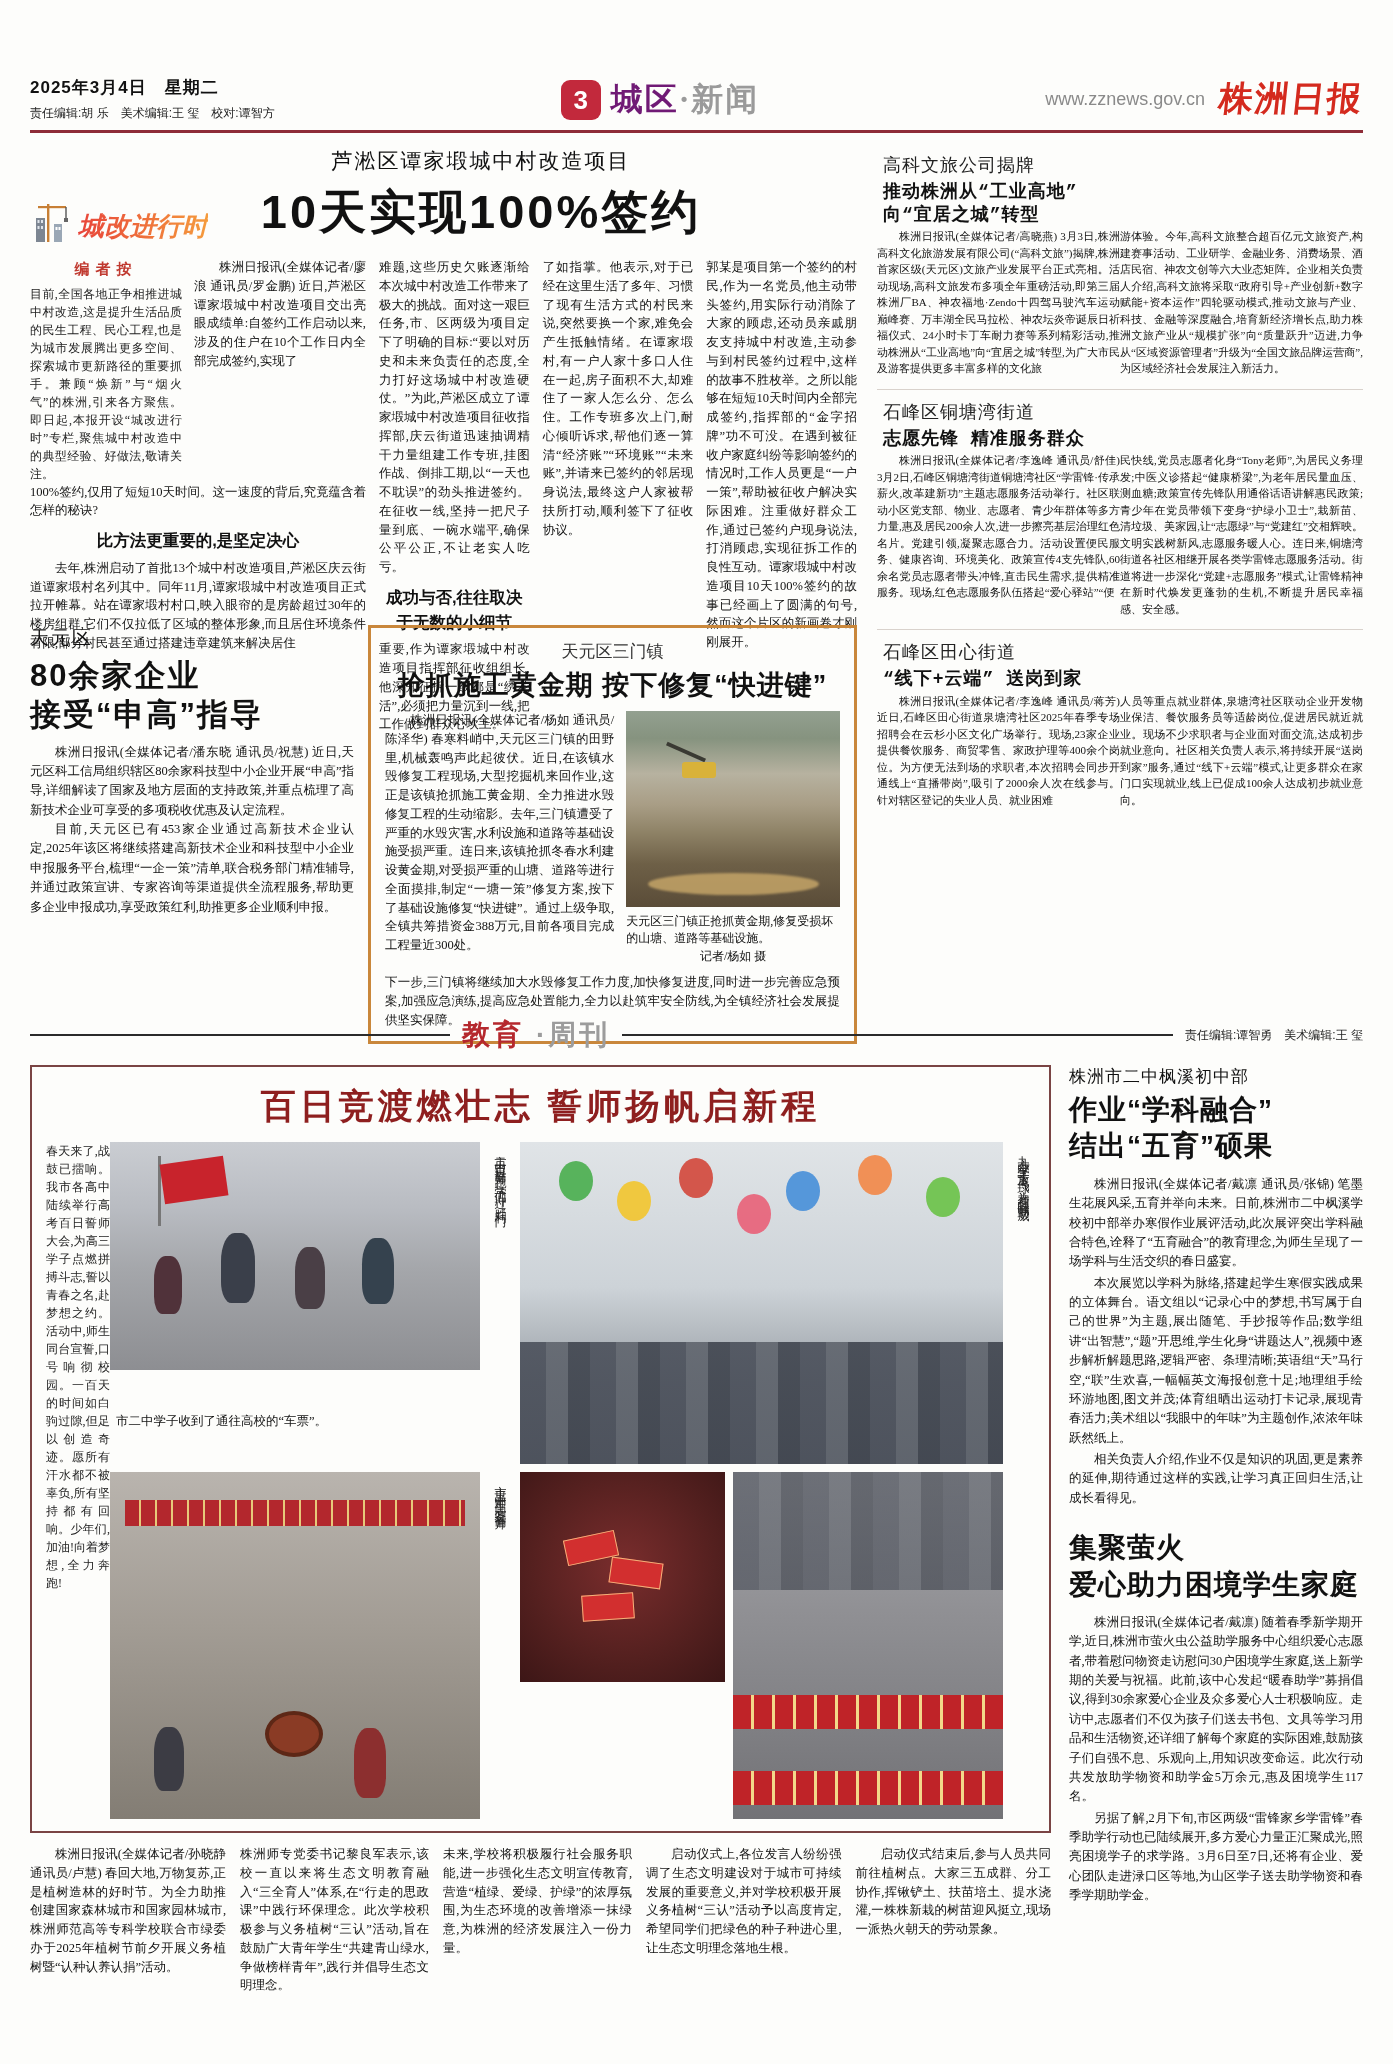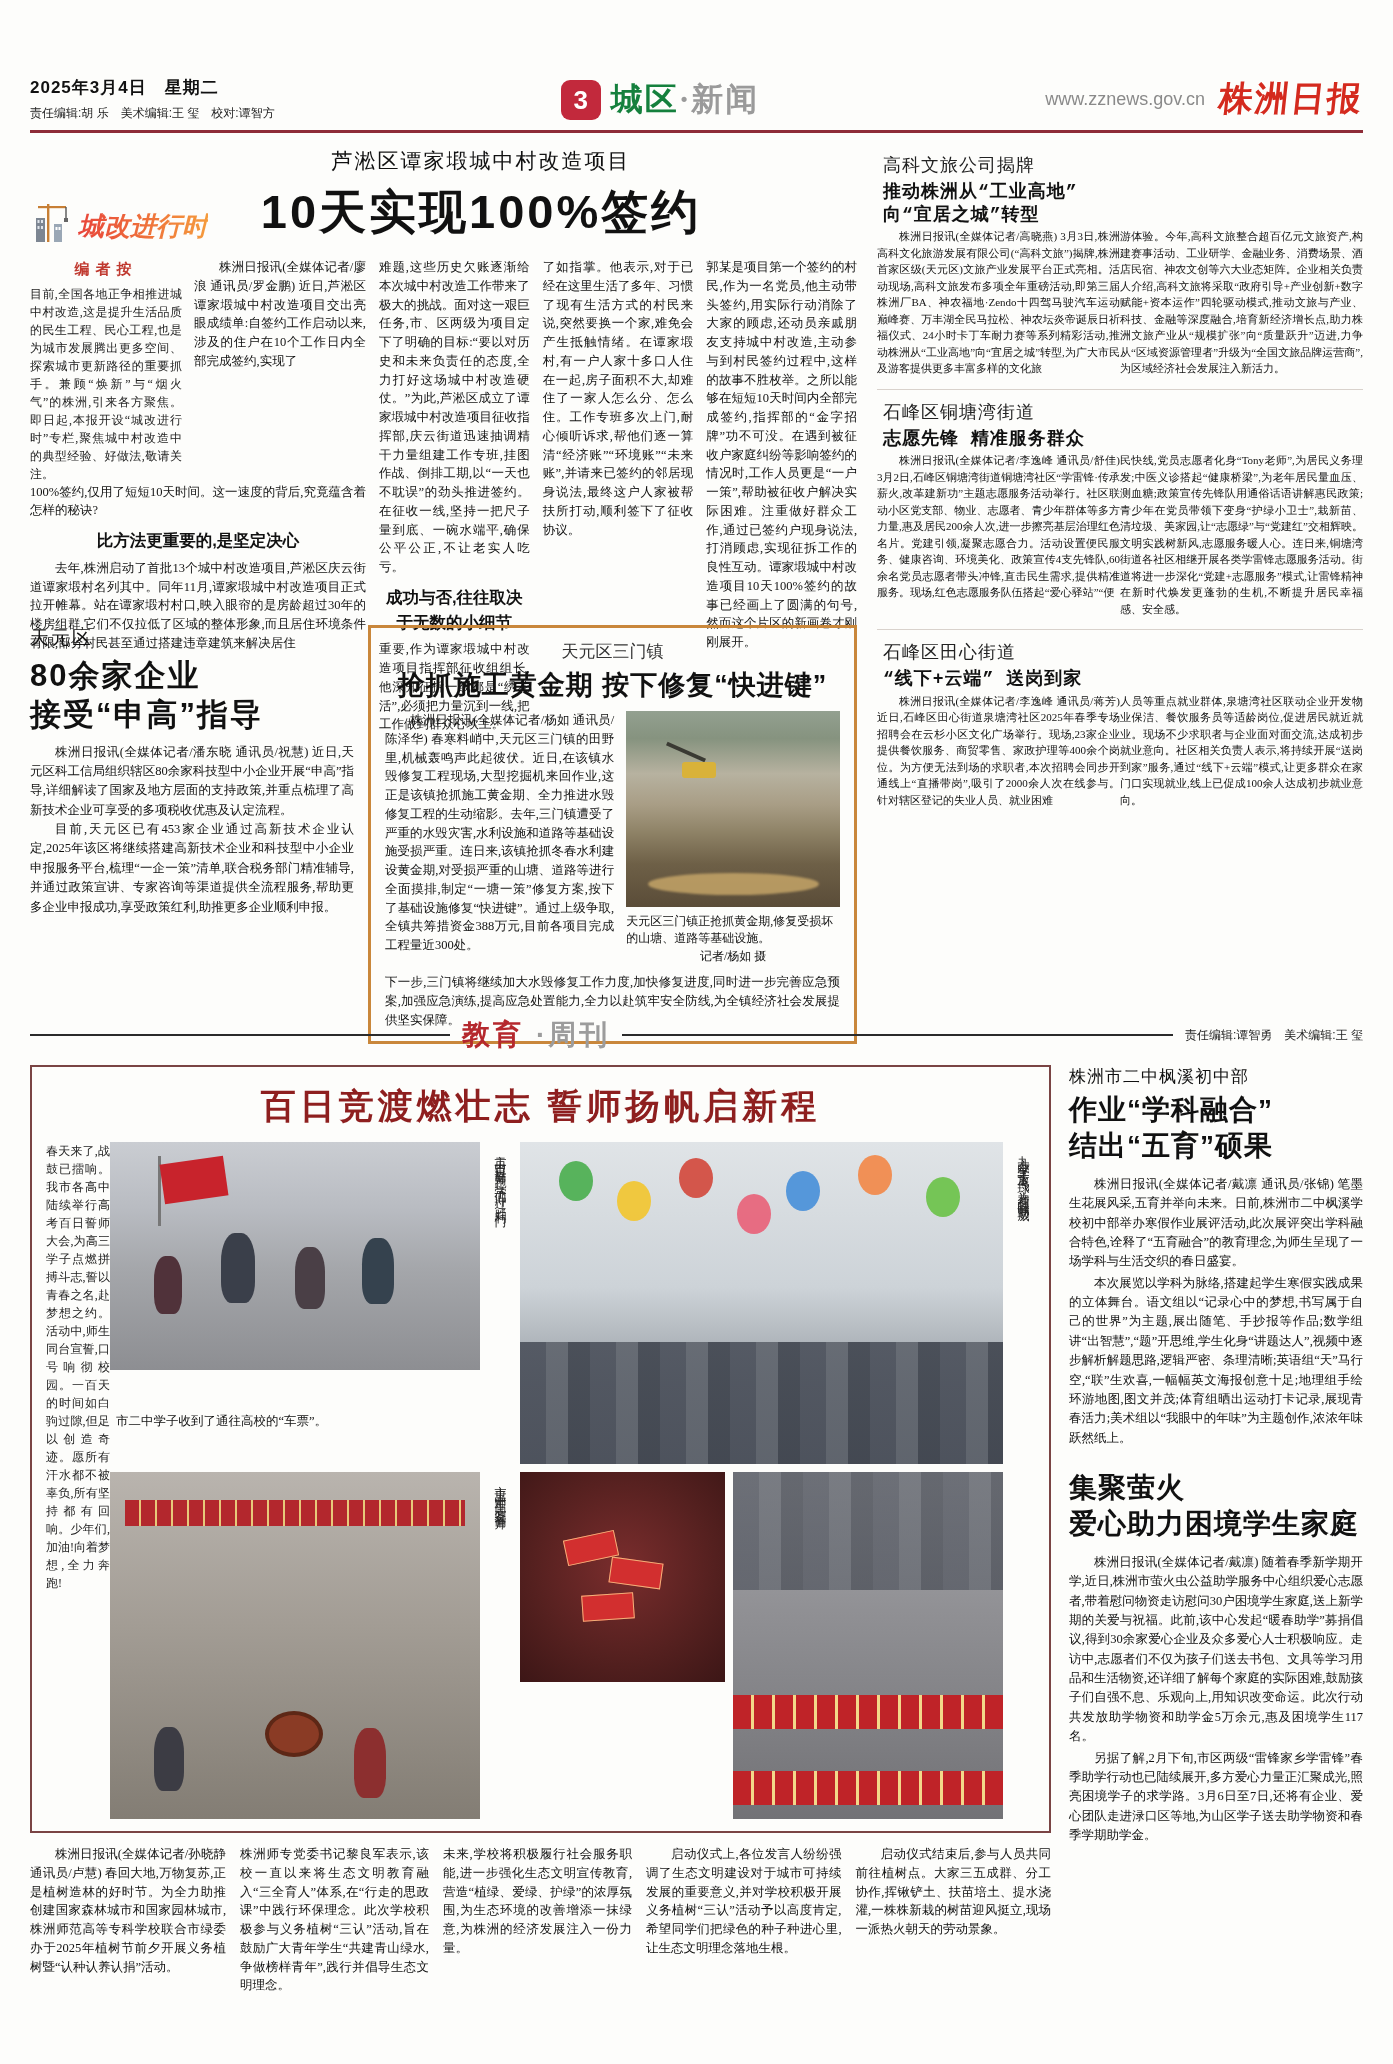--- a/index.html
+++ b/index.html
@@ -9,21 +9,21 @@
 
   
   .masthead { display:flex; align-items:flex-end; justify-content:space-between; height:74px; }
   .mh-left { font-family:"Liberation Sans", sans-serif; }
   .mh-date { font-size:17px; font-weight:bold; letter-spacing:1px; }
   .mh-staff { font-size:12px; margin-top:6px; color:#222; }
   .mh-center { display:flex; align-items:center; gap:10px; }
   .pg-badge { width:40px; height:40px; background:#c2293c; border-radius:9px; color:#fff;
               font-family:"Liberation Sans", sans-serif; font-weight:bold; font-size:26px;
               display:flex; align-items:center; justify-content:center; }
-  .sec-main { font-size:32px; font-weight:bold; color:#15803d; letter-spacing:2px; }
+  .sec-main { font-size:32px; font-weight:bold; color:#701a75; letter-spacing:2px; }
   .sec-sub  { font-size:32px; font-weight:bold; color:#9a9a9a; letter-spacing:2px; }
   .mh-right { display:flex; align-items:center; gap:14px; }
   .website { font-family:"Liberation Sans", sans-serif; font-size:18px; color:#8a8a8a; }
   .paper-logo { font-size:34px; font-weight:bold; color:#d42a1e; transform:skewX(-6deg);
                 letter-spacing:2px; font-family:"Liberation Serif", serif; }
   .rule { height:3px; background:#8e2c38; margin-top:8px; }
 
   
   .upper { display:flex; gap:20px; margin-top:10px; height:858px; }
   .upper-left { flex:1; display:flex; flex-direction:column; }
@@ -419,20 +419,21 @@
     <aside class="edu-right">
       <article>
         <div class="er-kicker">株洲市二中枫溪初中部</div>
         <h2 class="er-headline">
           <span>作业“学科融合”</span><br>
           <span>结出“五育”硕果</span>
         </h2>
         <div class="er-body">
           <p>株洲日报讯(全媒体记者/戴凛 通讯员/张锦) 笔墨生花展风采,五育并举向未来。日前,株洲市二中枫溪学校初中部举办寒假作业展评活动,此次展评突出学科融合特色,诠释了“五育融合”的教育理念,为师生呈现了一场学科与生活交织的春日盛宴。</p>
           <p>本次展览以学科为脉络,搭建起学生寒假实践成果的立体舞台。语文组以“记录心中的梦想,书写属于自己的世界”为主题,展出随笔、手抄报等作品;数学组讲“出智慧”,“题”开思维,学生化身“讲题达人”,视频中逐步解析解题思路,逻辑严密、条理清晰;英语组“天”马行空,“联”生欢喜,一幅幅英文海报创意十足;地理组手绘环游地图,图文并茂;体育组晒出运动打卡记录,展现青春活力;美术组以“我眼中的年味”为主题创作,浓浓年味跃然纸上。</p>
+          <p>相关负责人介绍,作业不仅是知识的巩固,更是素养的延伸,期待通过这样的实践,让学习真正回归生活,让成长看得见。</p>
         </div>
       </article>
 
       <article class="er-article2">
         <h2 class="er-headline">
           <span>集聚萤火</span><br>
           <span>爱心助力困境学生家庭</span>
         </h2>
         <div class="er-body">
           <p>株洲日报讯(全媒体记者/戴凛) 随着春季新学期开学,近日,株洲市萤火虫公益助学服务中心组织爱心志愿者,带着慰问物资走访慰问30户困境学生家庭,送上新学期的关爱与祝福。此前,该中心发起“暖春助学”募捐倡议,得到30余家爱心企业及众多爱心人士积极响应。走访中,志愿者们不仅为孩子们送去书包、文具等学习用品和生活物资,还详细了解每个家庭的实际困难,鼓励孩子们自强不息、乐观向上,用知识改变命运。此次行动共发放助学物资和助学金5万余元,惠及困境学生117名。</p>

